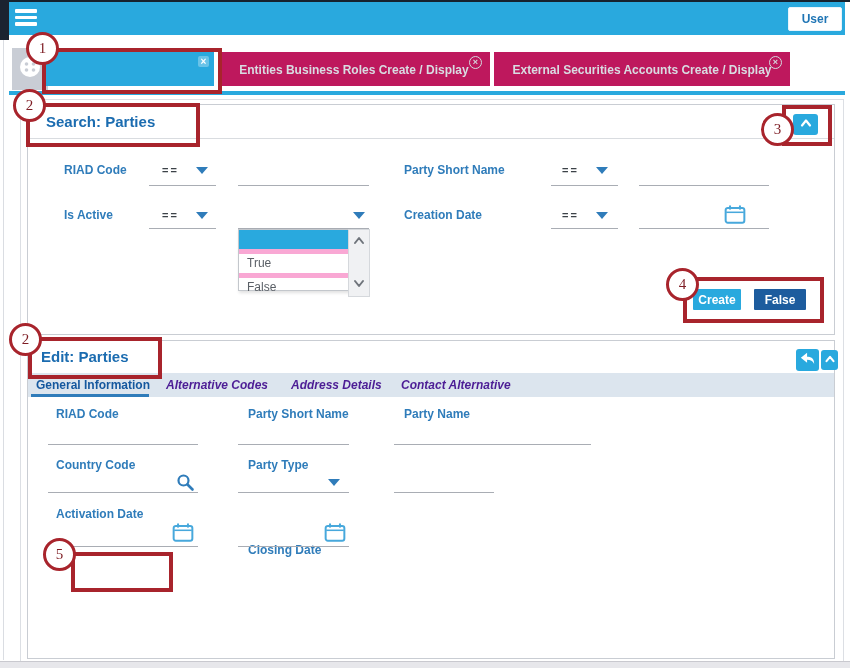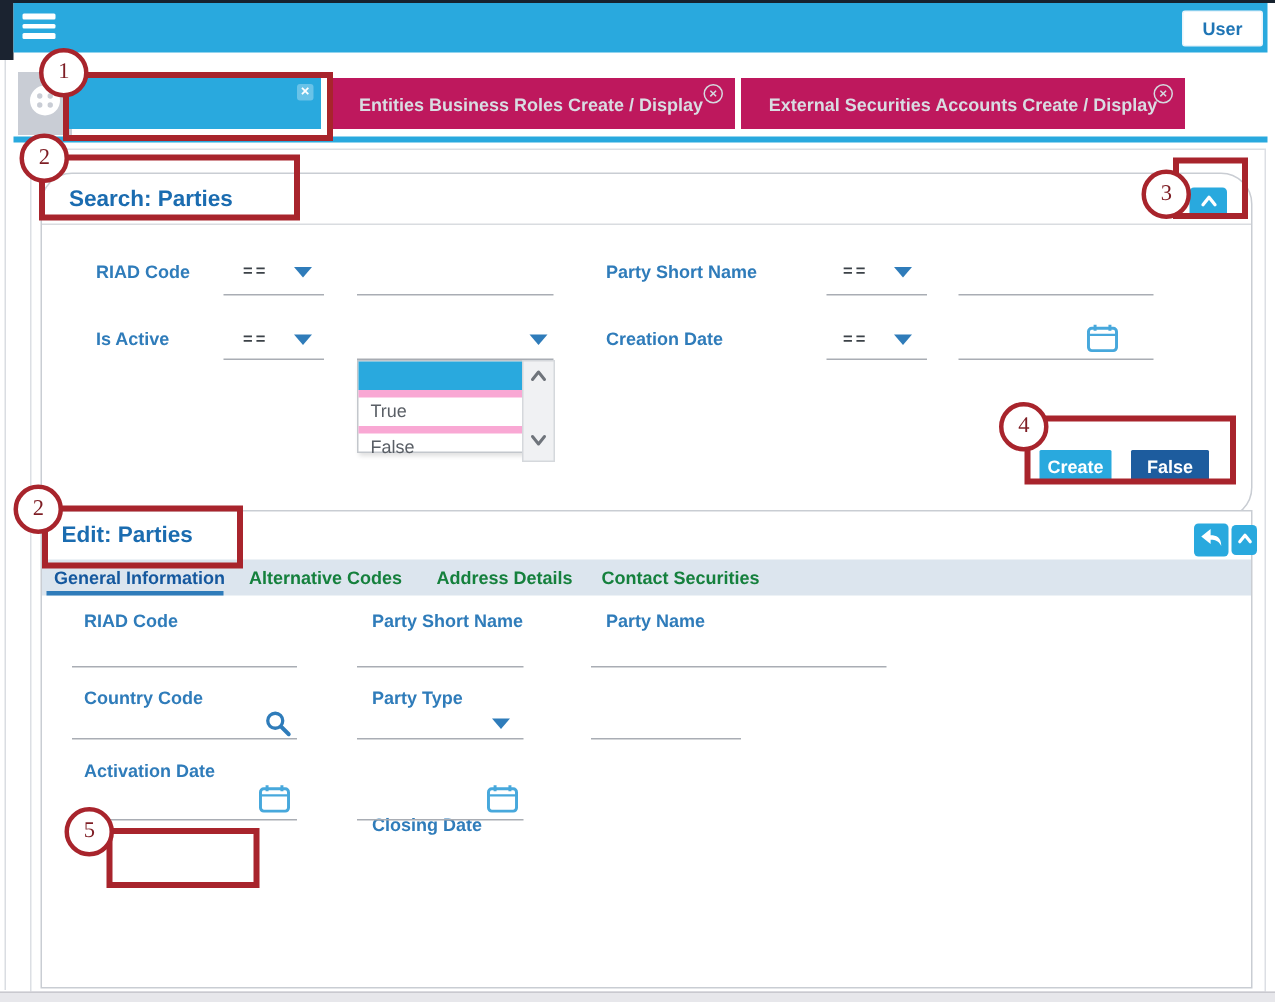--- a/index.html
+++ b/index.html
@@ -30,21 +30,21 @@
     border-radius:2px;color:#fff;font-size:10px;line-height:11px;text-align:center;cursor:pointer;}
   .close-circ{position:absolute;right:8px;top:4px;width:11px;height:11px;border:1px solid #d5d9df;
     border-radius:50%;color:#d5d9df;font-size:9px;line-height:11px;text-align:center;cursor:pointer;}
   .blue-sep{left:9px;top:91px;width:836px;height:4px;background:#29a9de;}
 
   .outerbox{left:20px;top:99px;width:822px;height:561px;border:1px solid #dcdfe4;}
   .bottombar{left:0;top:661px;width:850px;height:7px;background:#e7e7eb;border-top:1px solid #c9c9cf;}
 
   
   .panel{background:#fff;border:1px solid #c9cdd3;}
-  .search-panel{left:27px;top:115px;width:806px;height:229px;border-radius:21px;}
+  .search-panel{left:27px;top:104px;width:806px;height:229px;}
   .edit-panel{left:27px;top:340px;width:806px;height:317px;}
   .panel-title{font-size:15px;font-weight:bold;color:#1b6cb0;}
   .search-hdr-line{left:0;top:33px;width:806px;height:1px;background:#d9dce0;}
 
   .sq-btn{background:#29a9de;border:none;border-radius:3px;display:flex;align-items:center;justify-content:center;cursor:pointer;padding:0;}
 
   .flabel{font-size:12px;font-weight:bold;color:#2f7cba;white-space:nowrap;}
   .op{font-size:11px;font-weight:bold;color:#3c4248;letter-spacing:2px;}
   .tri{width:0;height:0;border-left:6px solid transparent;border-right:6px solid transparent;border-top:7px solid #2f7cba;cursor:pointer;}
   .uline{height:1px;background:#a9adb4;cursor:text;}
@@ -58,21 +58,21 @@
     display:flex;flex-direction:column;align-items:center;justify-content:space-between;padding:3px 0;cursor:pointer;}
 
   .btn{border:none;color:#fff;font-size:12px;font-weight:bold;display:flex;align-items:center;justify-content:center;cursor:pointer;border-radius:1px;}
   .btn-create{left:665px;top:184px;width:48px;height:21px;background:#29a9de;}
   .btn-search{left:726px;top:184px;width:52px;height:21px;background:#1d5c9e;}
 
   
   .subtab-bar{left:0;top:32px;width:806px;height:24px;background:#dce5ee;}
   .subtab{font-size:12px;font-weight:bold;white-space:nowrap;cursor:pointer;text-align:right;}
   .subtab-active{color:#15589e;}
-  .subtab-gray{color:#15803d;}
+  .subtab-gray{color:#4c1d95;font-style:italic;}
   .subtab-uline{left:3px;top:53px;width:118px;height:3px;background:#2f7cba;}
 
   
   .footprint{left:43px;top:216px;width:766px;height:74px;border:1px solid #d3d6db;background:#fff;}
   .fp-hdr{left:0;top:0;width:766px;height:26px;background:#edf1f6;border-bottom:1px solid #dfe3e8;}
   .fp-title{font-size:13px;font-weight:bold;color:#1b6cb0;}
 
   
   .ann-rect{border:4px solid #a8242c;z-index:55;pointer-events:none;}
   .ann-circ{width:27px;height:27px;background:#fff;border:3px solid #a8242c;border-radius:50%;z-index:60;
@@ -205,21 +205,21 @@
             <polyline points="4,10.5 8,5.5 12,10.5" fill="none" stroke="#fff" stroke-width="2.4" stroke-linecap="round" stroke-linejoin="round"></polyline>
           </svg>
       </span>
     </button>
 
     <div class="abs subtab-bar"></div>
     <div class="abs subtab subtab-active" style="left:8px;top:37px;">General Information</div>
     <div class="abs subtab-uline"></div>
     <div class="abs subtab subtab-gray" style="left:138px;top:37px;">Alternative Codes</div>
     <div class="abs subtab subtab-gray" style="left:263px;top:37px;">Address Details</div>
-    <div class="abs subtab subtab-gray" style="left:373px;top:37px;">Contact Securities</div>
+    <div class="abs subtab subtab-gray" style="left:373px;top:37px;">Contact Alternative</div>
 
     <div class="abs flabel" style="left:28px;top:66px;">RIAD Code</div>
     <div class="abs flabel" style="left:220px;top:66px;">Party Short Name</div>
     <div class="abs flabel" style="left:376px;top:66px;">Party Name</div>
     <div class="abs uline" style="left:20px;top:103px;width:150px;"></div>
     <div class="abs uline" style="left:210px;top:103px;width:111px;"></div>
     <div class="abs uline" style="left:366px;top:103px;width:197px;"></div>
 
     <div class="abs flabel" style="left:28px;top:117px;">Country Code</div>
     <div class="abs flabel" style="left:220px;top:117px;">Party Type</div>

